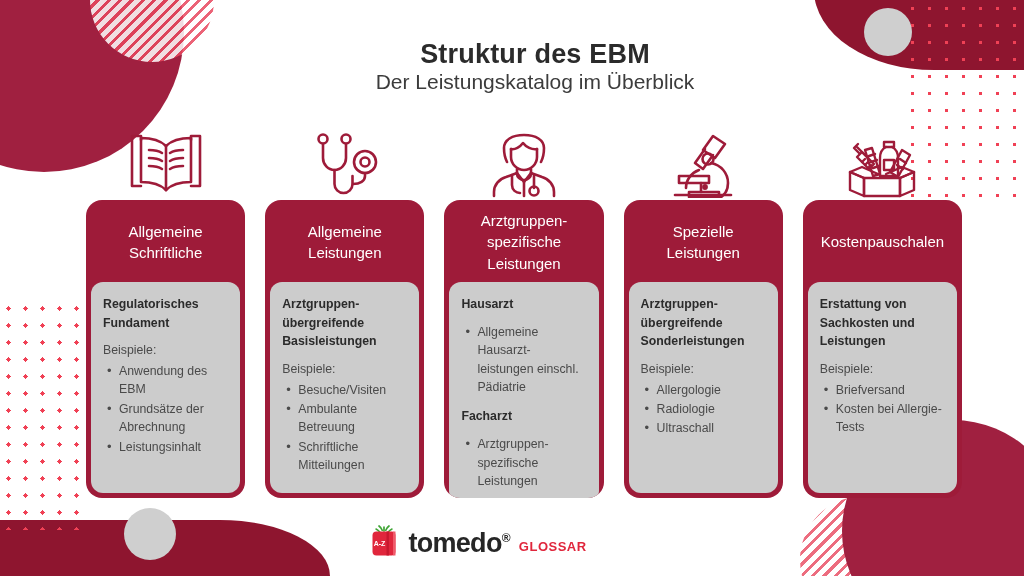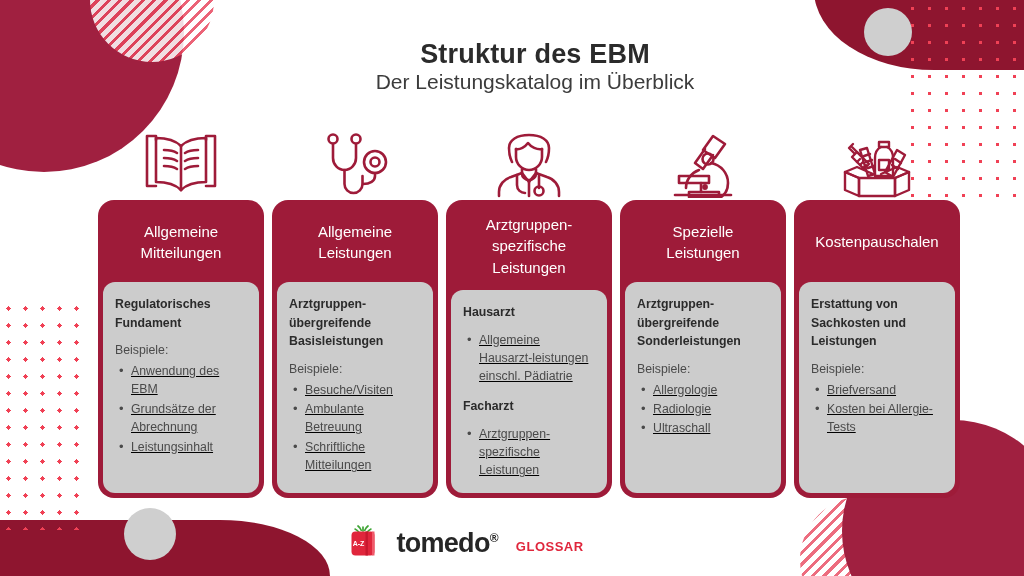--- a/index.html
+++ b/index.html
@@ -99,23 +99,23 @@
     font-size:27px; font-weight:bold; color:#2B2B2B;
     letter-spacing:.2px; line-height:1.1;
   }
   .header h2 {
     font-size:21px; font-weight:normal; color:#3C3C3C;
     line-height:1.15;
   }
 
   
   .columns {
-    position:absolute; left:98px; top:128px;
+    position:absolute; left:86px; top:128px;
     width:876px; height:370px;
-    display:flex; gap:8px;
+    display:flex; gap:20px;
     z-index:10;
   }
   .col { width:166px; position:relative; display:flex; flex-direction:column; }
 
   .icon-wrap {
     height:72px;
     display:flex; align-items:flex-end; justify-content:center;
     padding-bottom:2px;
   }
   .icon-wrap svg { display:block; }
@@ -145,34 +145,34 @@
     padding:13px 12px 12px;
   }
   .body-head {
     font-size:12.3px; font-weight:bold; color:#2B2B2B;
     line-height:1.52; margin-bottom:9px;
   }
   .body-head.spaced { margin-top:11px; }
   .body-label {
     font-size:12.3px; color:#4A4A4A; line-height:1.5; margin-bottom:2px;
   }
-  ul { list-style:none; margin:0 0 0 2px; padding:0;text-decoration:underline; }
+  ul { list-style:none; margin:0 0 0 2px; padding:0; }
   li {
     font-size:12.3px; color:#4A4A4A; line-height:1.5;
     padding-left:14px; position:relative; margin-bottom:1px;
   }
   li::before {
     content:"\2022"; position:absolute; left:2px; top:-1px;
     color:#4A4A4A; font-size:13px;
   }
 
   
   .footer {
-    position:absolute; left:0; bottom:14px; width:932px;
-    display:flex; align-items:center; justify-content:center; gap:18px;
+    position:absolute; left:12px; bottom:14px; width:932px;
+    display:flex; align-items:center; justify-content:center; gap:9px;
     z-index:12;
   }
   .logo-word { font-size:27px; font-weight:bold; color:#262626; letter-spacing:-.7px; }
   .logo-reg { font-size:12px; color:#262626; vertical-align:super; font-weight:bold; }
   .logo-sub { font-size:13px; font-weight:bold; color:#E0263C; letter-spacing:.5px;margin-top:6px; }
 </style>
 </head>
 <body>
 
 <div class="deco deco-circle-tl"></div>
@@ -200,21 +200,21 @@
         <path d="M46 14c6-6 16-8 25-8v44c-9 0-19 2-25 8"></path>
         <path d="M46 14v44"></path>
         <path d="M21 8V4h-9v50h9"></path>
         <path d="M71 8V4h9v50h-9"></path>
         <path d="M29 18c5 0 10 1 13 3M29 26c5 0 10 1 13 3M29 34c5 0 10 1 13 3"></path>
         <path d="M63 18c-5 0-10 1-13 3M63 26c-5 0-10 1-13 3M63 34c-5 0-10 1-13 3"></path>
       </svg>
     </div>
     <div class="card">
       <div class="card-title">
-        <span><span>Allgemeine</span><br><span>Mitteilungen</span></span>
+        <span><span>Allgemeine</span><br><span>Schriftliche</span></span>
       </div>
       <div class="card-body">
         <div class="body-head">Regulatorisches Fundament</div>
         <div class="body-label">Beispiele:</div>
         <ul>
           <li>Anwendung des EBM</li>
           <li>Grundsätze der Abrechnung</li>
           <li>Leistungsinhalt</li>
         </ul>
       </div>

